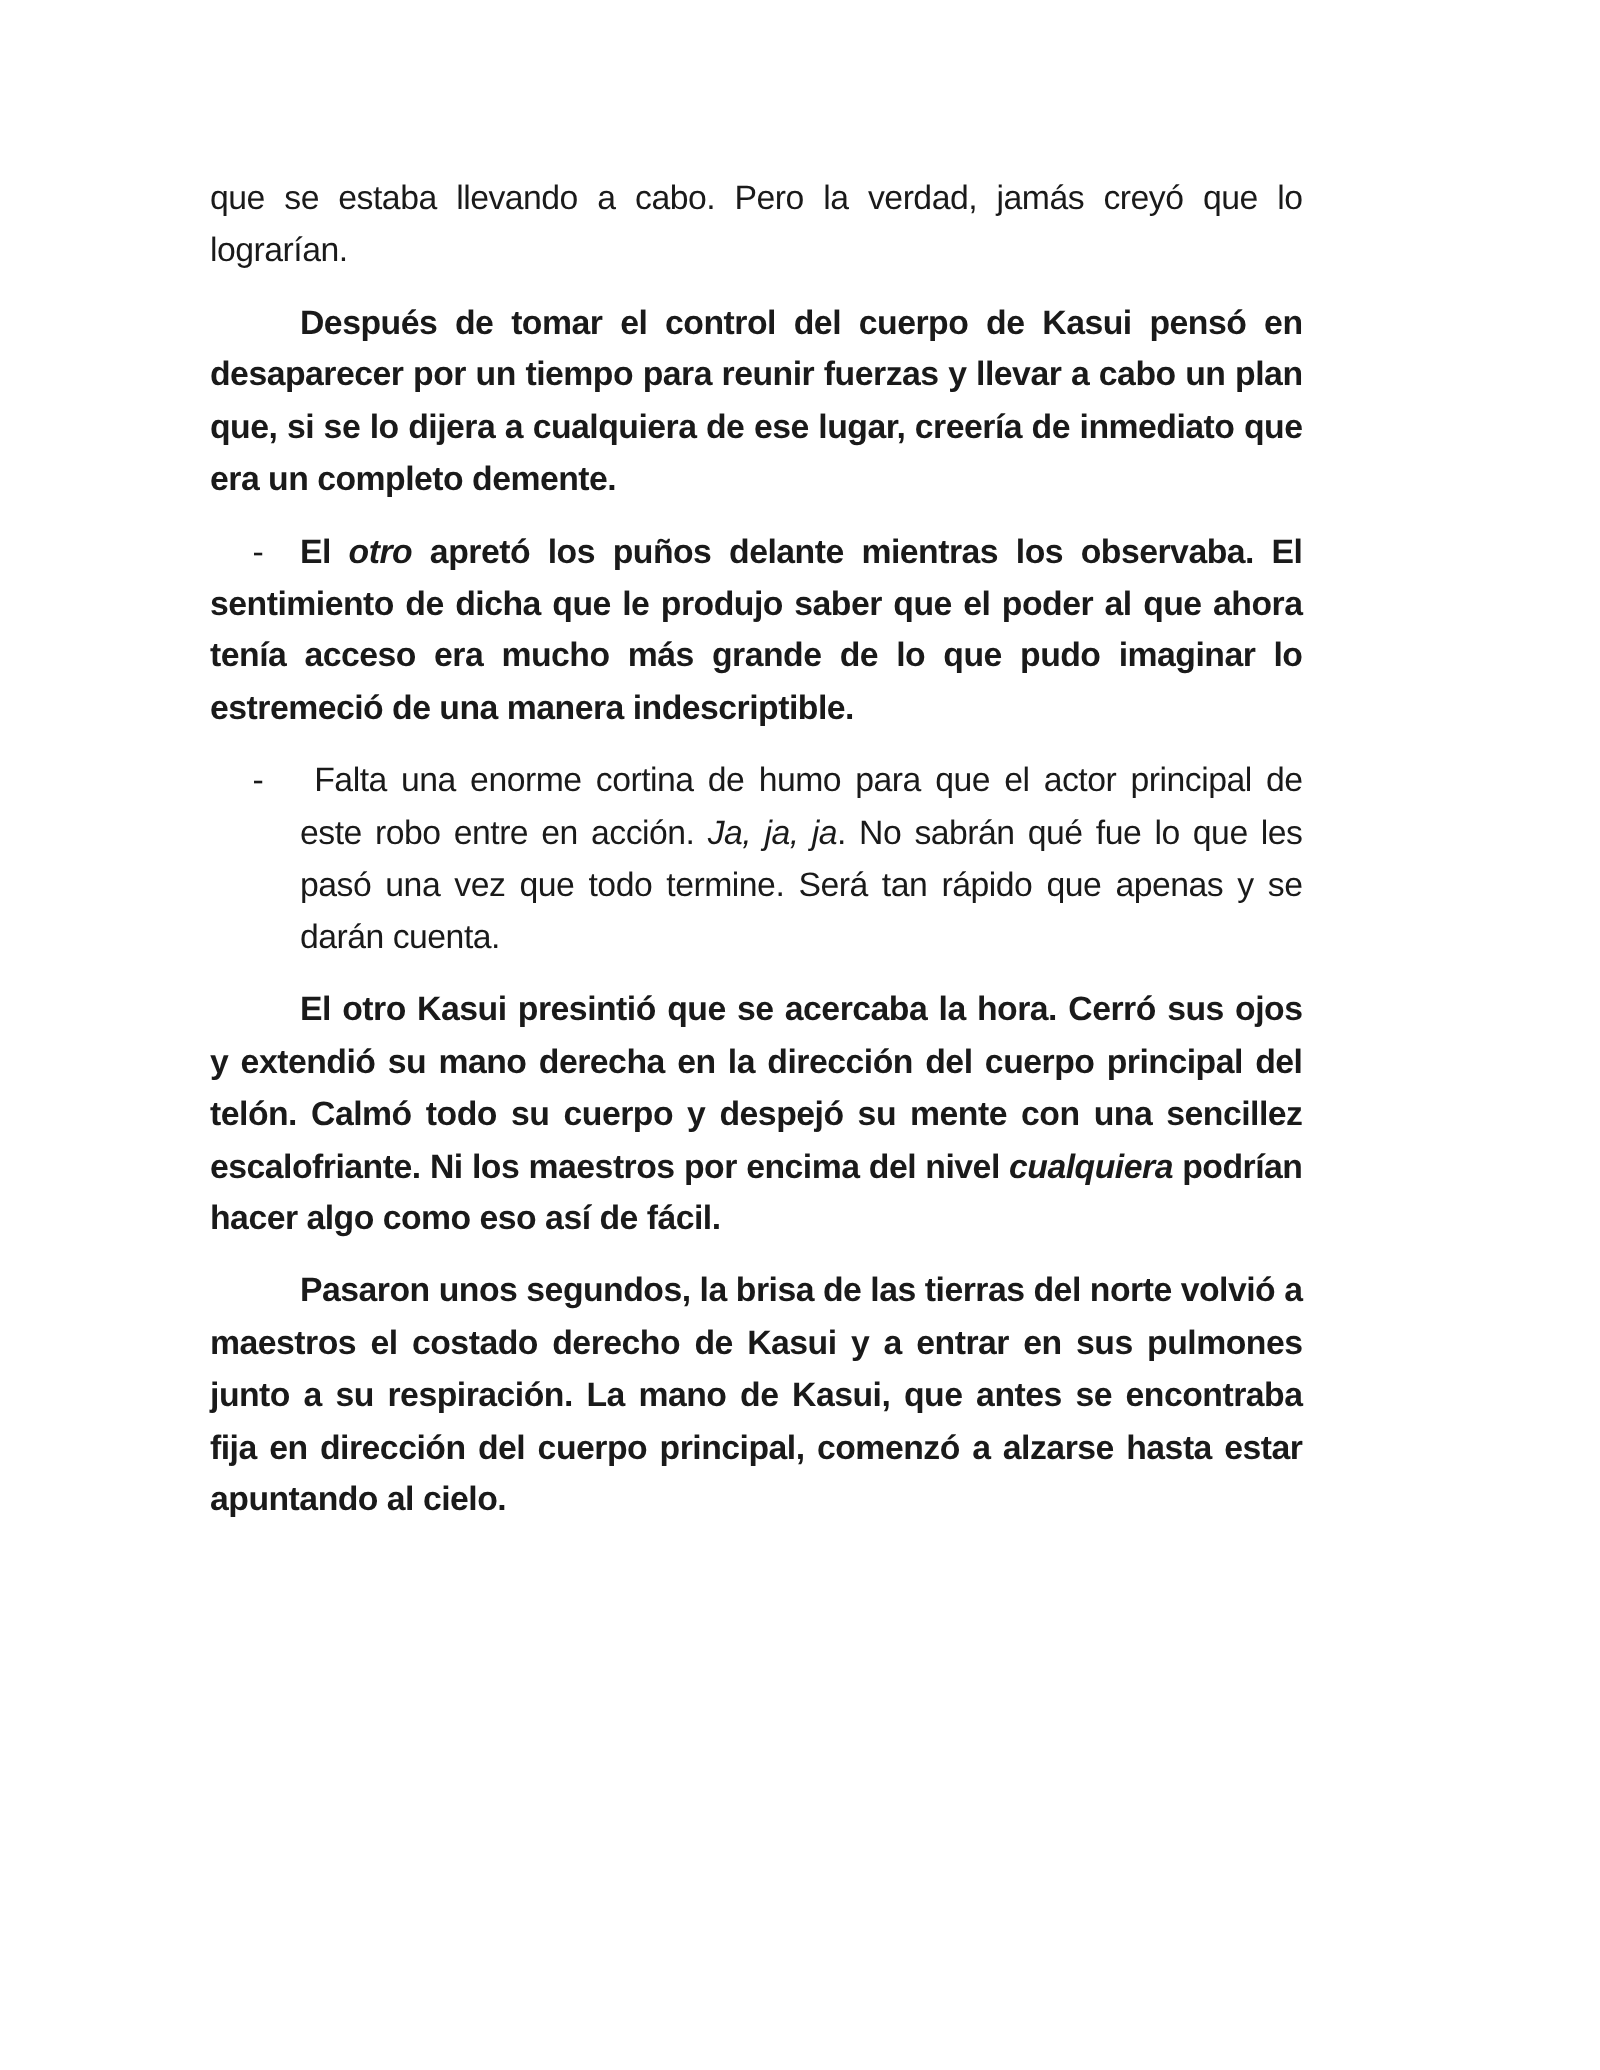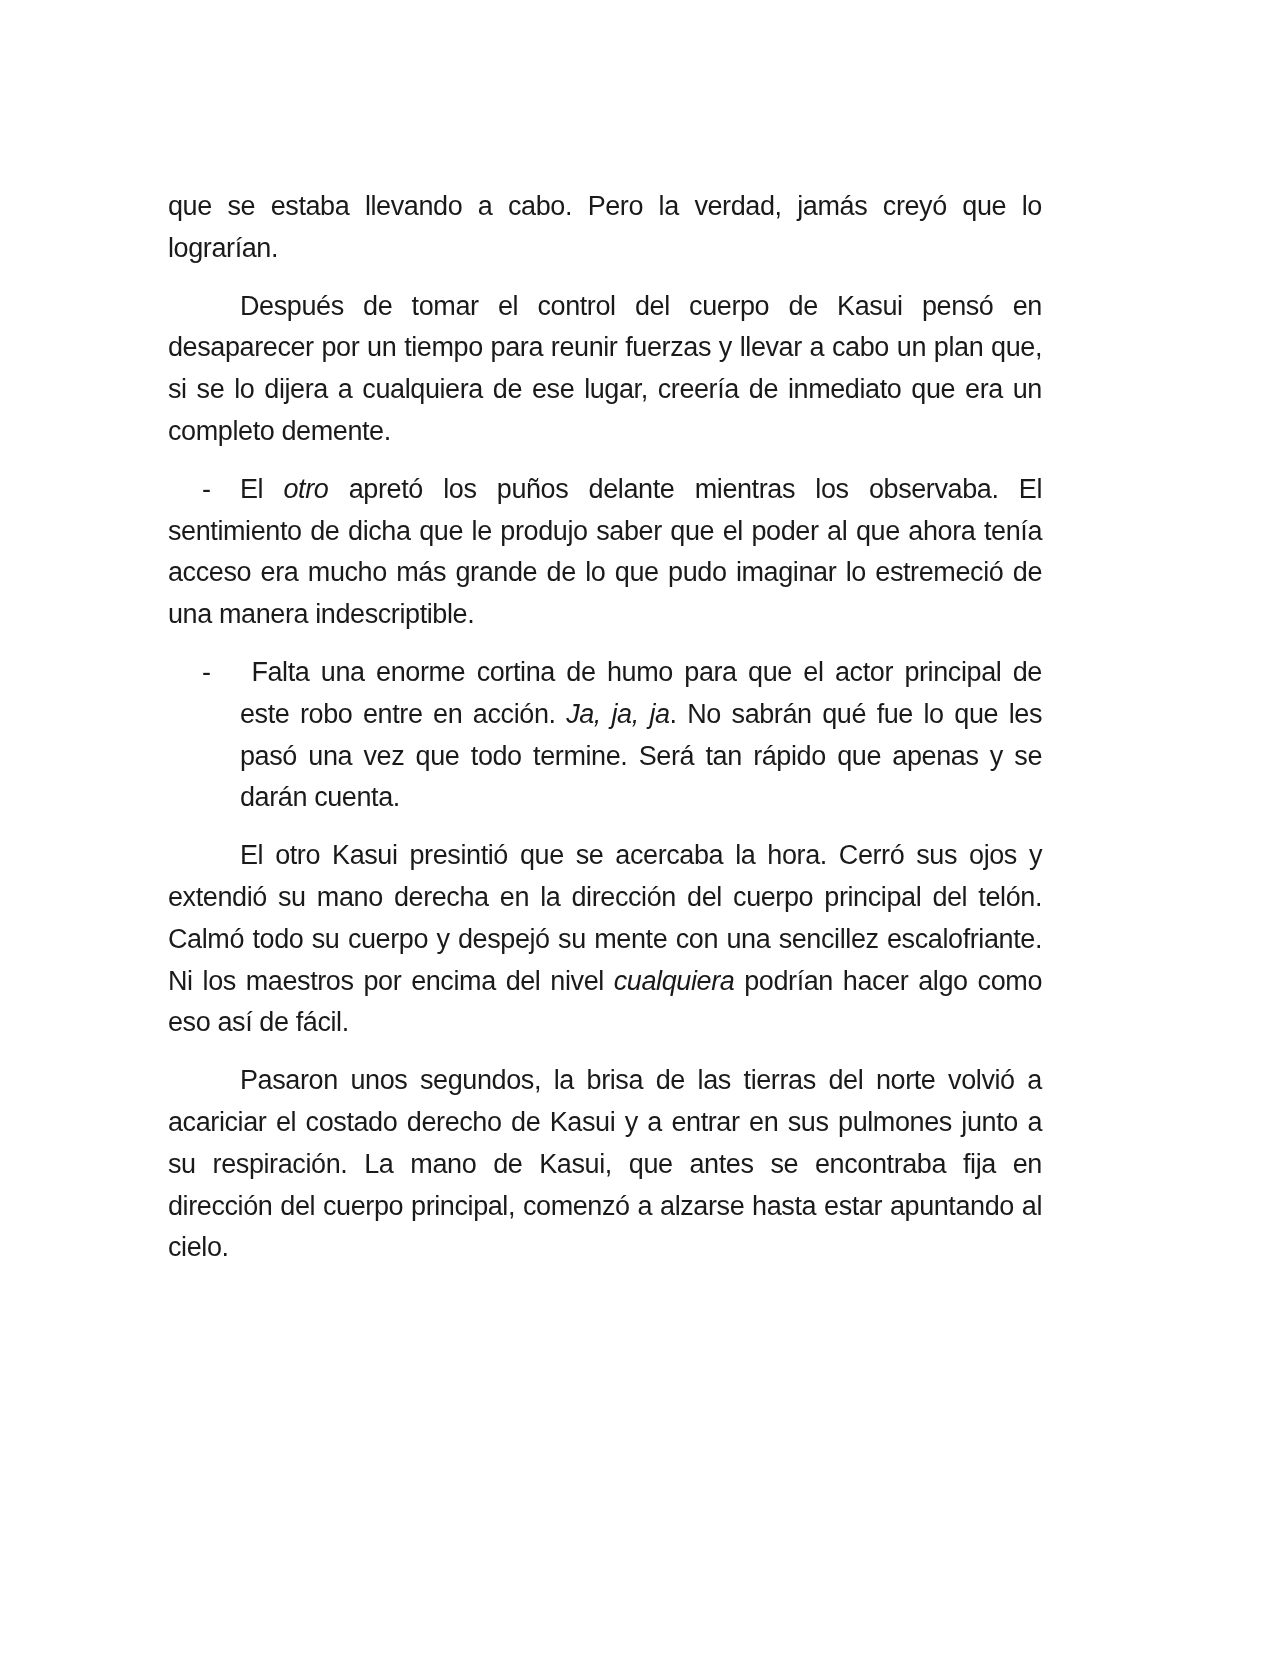--- a/index.html
+++ b/index.html
@@ -7,24 +7,23 @@
   .page {
     position: absolute;
     left: 168px;
     top: 138px;
     width: 874px;
     font-family: "Liberation Sans", sans-serif;
     font-size: 27px;
     line-height: 41.8px;
     color: #1a1a1a;
     letter-spacing: -0.4px;
-    margin-top: 48px;
   }
   .p { margin: 0 0 16px 0; text-align: justify; text-align-last: left; }
-  .p.indent { text-indent: 72px; }
+  .p.indent { text-indent: 72px; font-weight: bold; }
   .dialog {
     position: relative;
     margin: 0 0 16px 0;
     padding-left: 72px;
     text-align: justify;
     text-align-last: left;
   }
   .dialog .dash {
     position: absolute;
     left: 34px;
@@ -46,14 +45,14 @@
 
   <p class="p indent"><span>El </span><em>otro</em><span> apretó los puños delante mientras los observaba. El sentimiento de dicha que le produjo saber que el poder al que ahora tenía acceso era mucho más grande de lo que pudo imaginar lo estremeció de una manera indescriptible.</span></p>
 
   <div class="dialog">
     <span class="dash">-</span>
     <span style="white-space: pre-wrap;"> Falta una enorme cortina de humo para que el actor principal de este robo entre en acción. </span><em>Ja, ja, ja</em><span>. No sabrán qué fue lo que les pasó una vez que todo termine. Será tan rápido que apenas y se darán cuenta.</span>
   </div>
 
   <p class="p indent"><span>El otro Kasui presintió que se acercaba la hora. Cerró sus ojos y extendió su mano derecha en la dirección del cuerpo principal del telón. Calmó todo su cuerpo y despejó su mente con una sencillez escalofriante. Ni los maestros por encima del nivel </span><em>cualquiera</em><span> podrían hacer algo como eso así de fácil.</span></p>
 
-  <p class="p indent">Pasaron unos segundos, la brisa de las tierras del norte volvió a acariciar el costado derecho de Kasui y a entrar en sus pulmones junto a su respiración. La mano de Kasui, que antes se encontraba fija en dirección del cuerpo principal, comenzó a alzarse hasta estar apuntando al cielo.</p>
+  <p class="p indent">Pasaron unos segundos, la brisa de las tierras del norte volvió a maestros el costado derecho de Kasui y a entrar en sus pulmones junto a su respiración. La mano de Kasui, que antes se encontraba fija en dirección del cuerpo principal, comenzó a alzarse hasta estar apuntando al cielo.</p>
 </div>
 
 </body></html>

